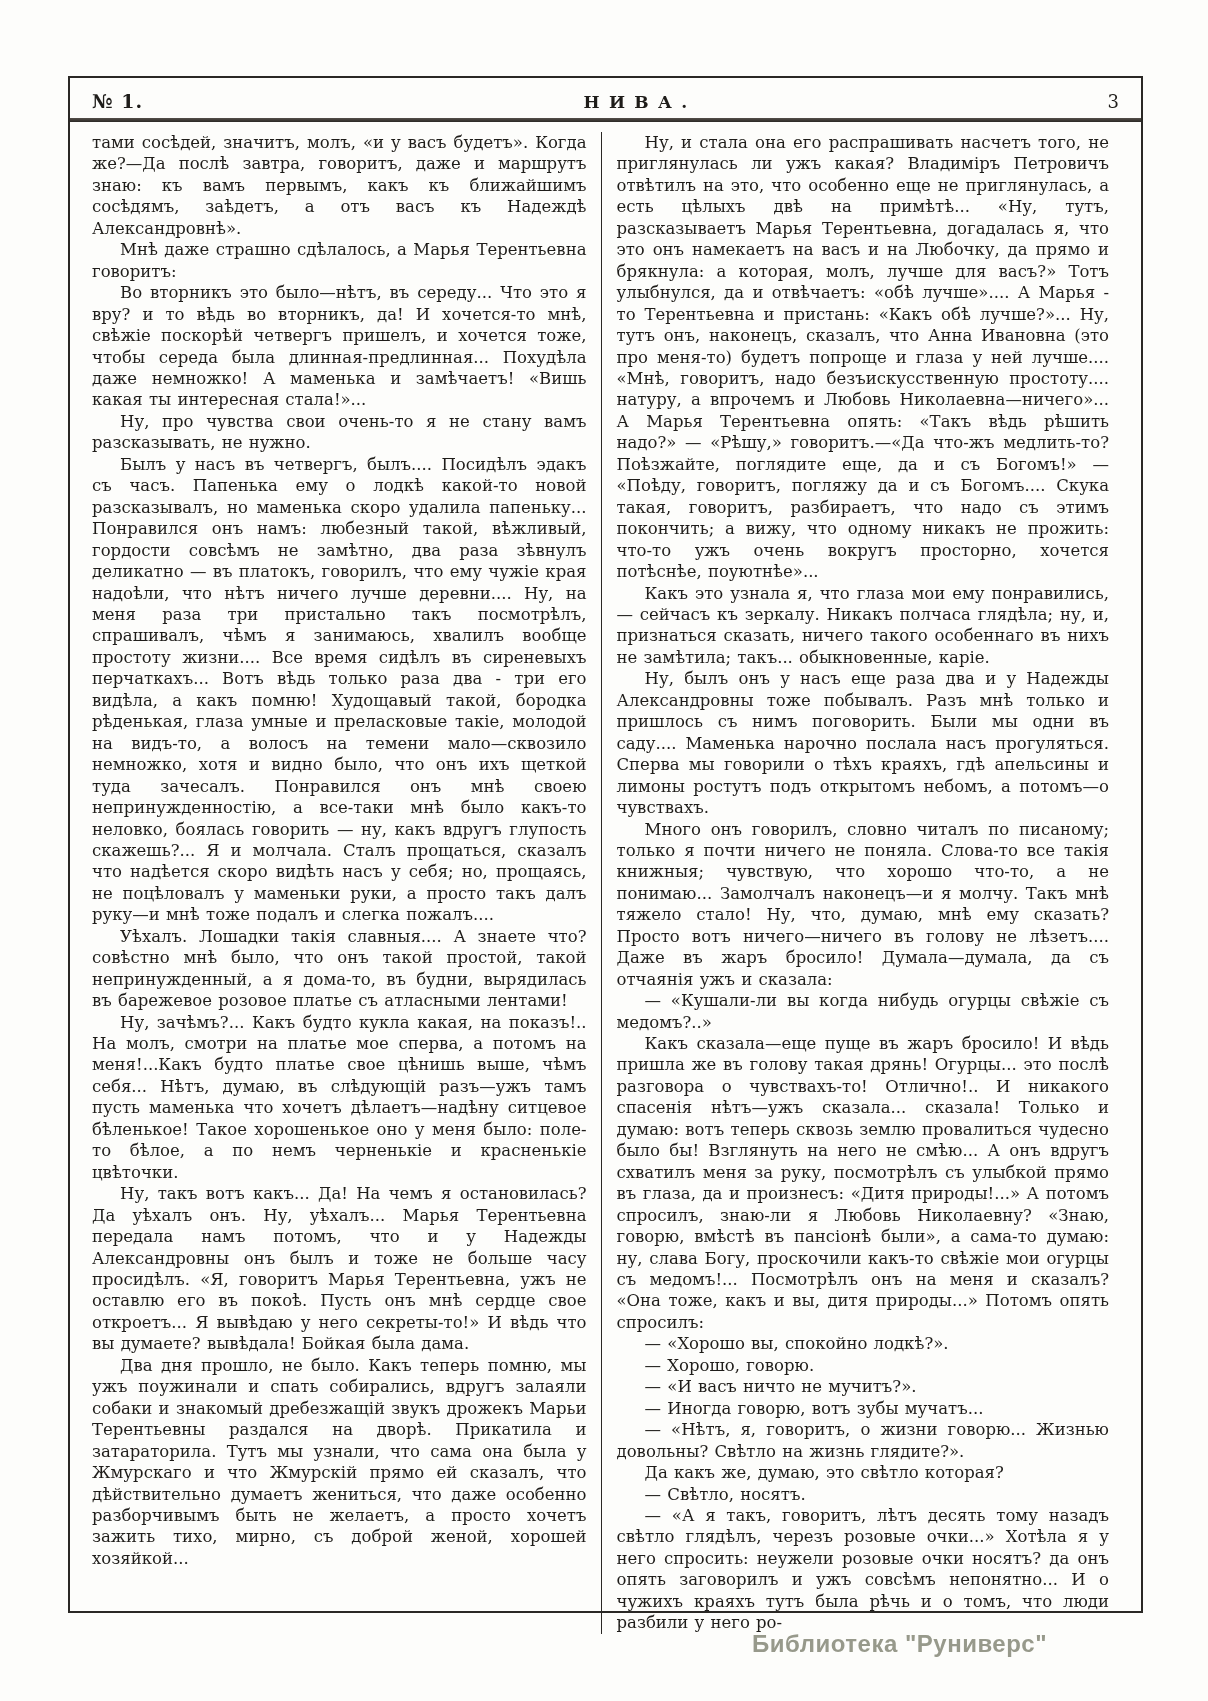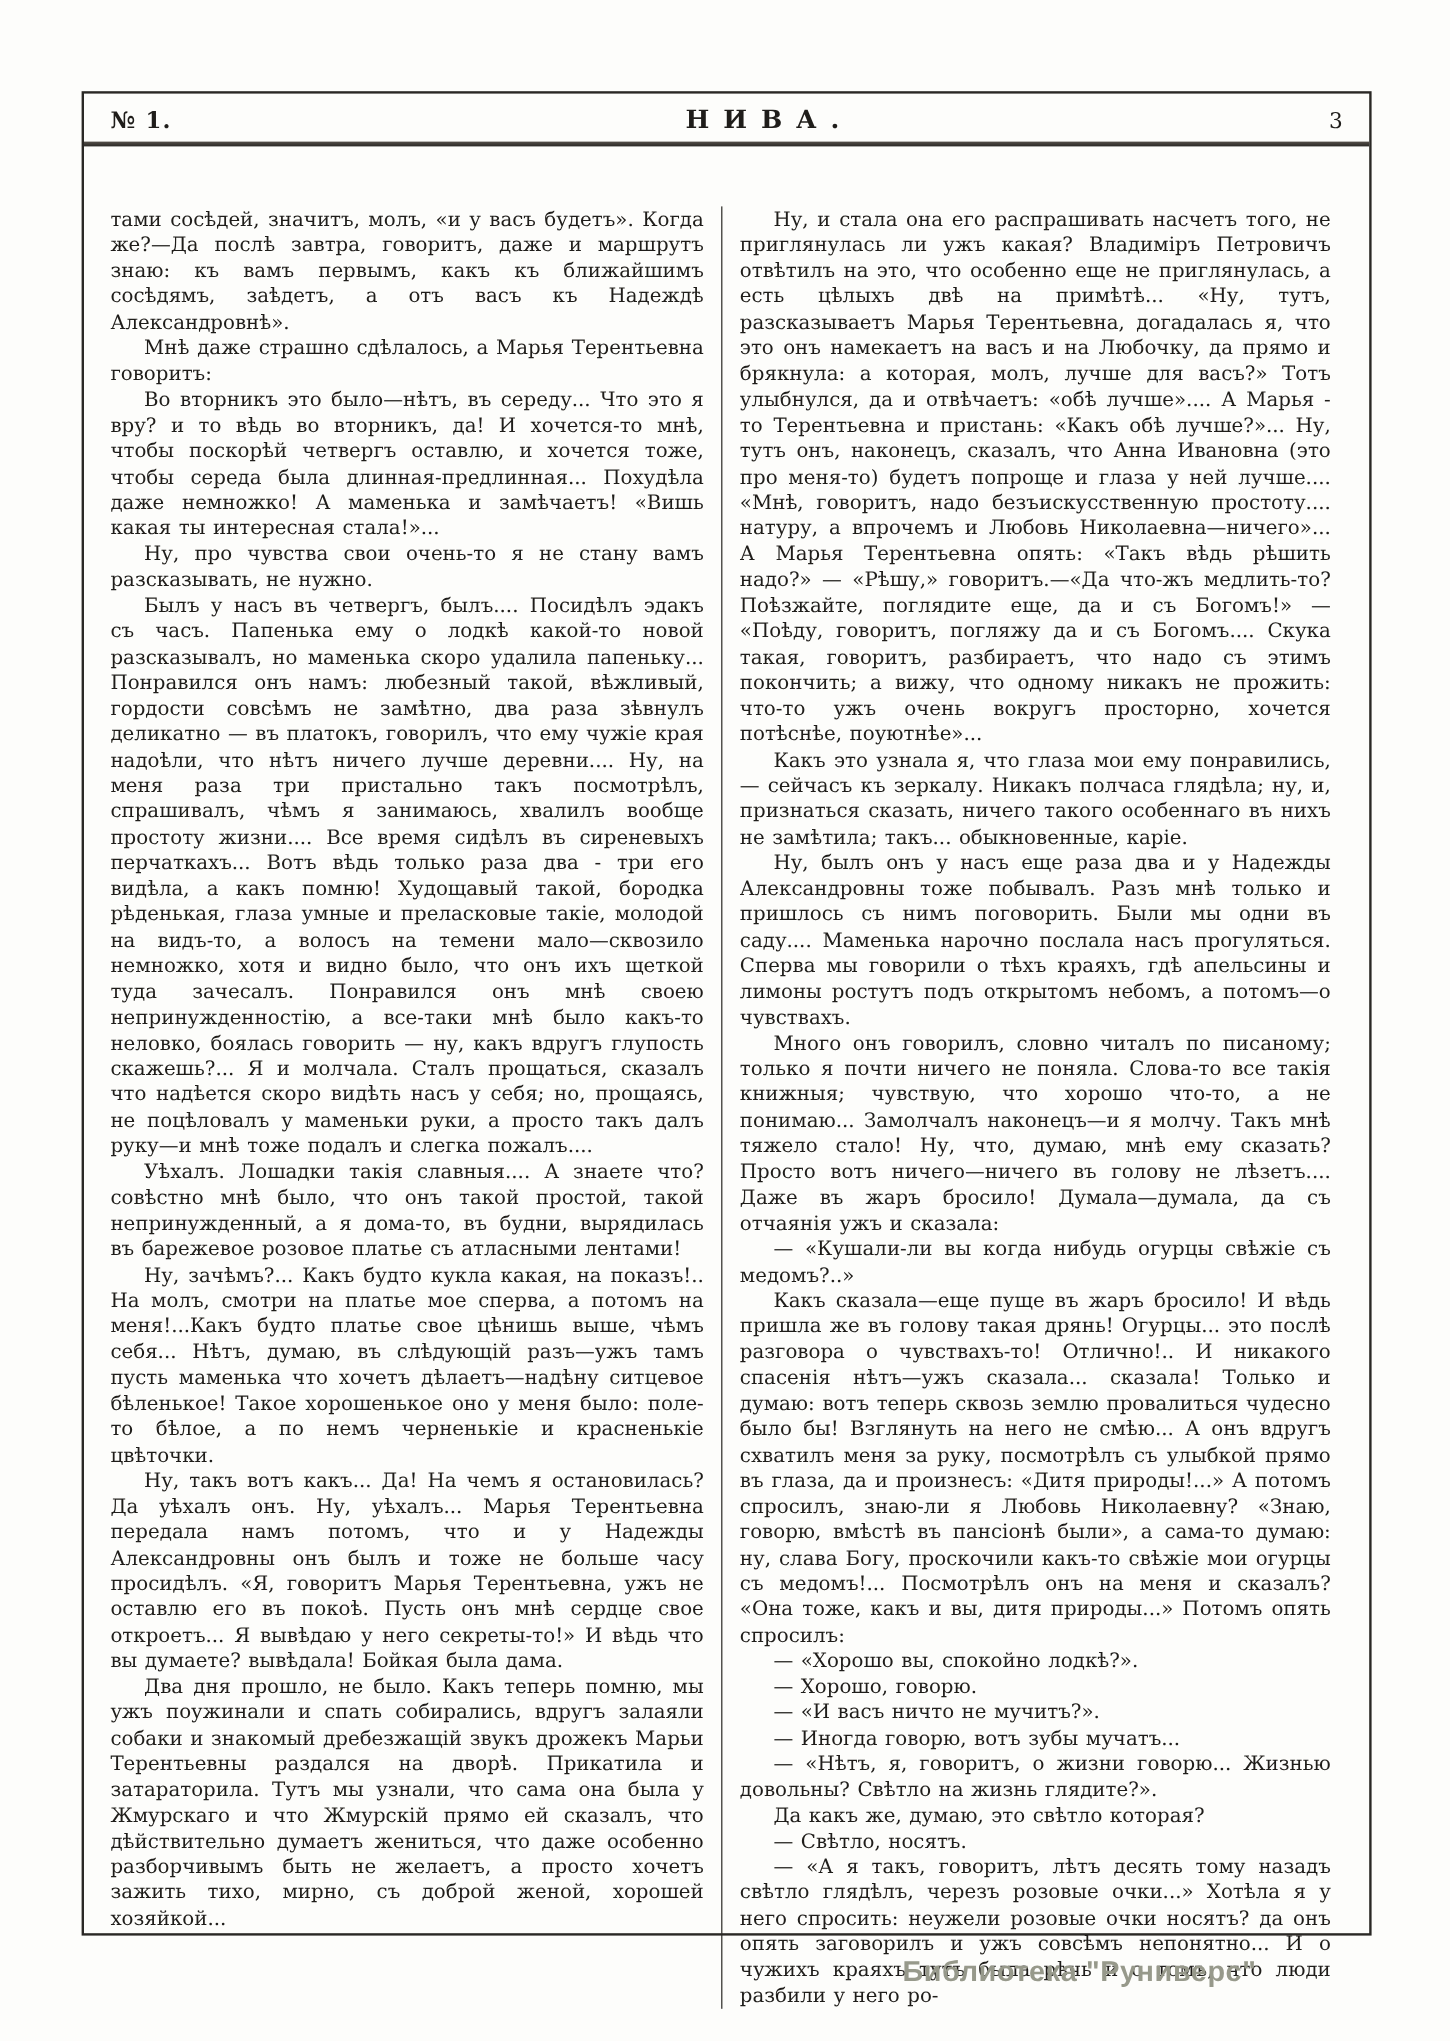--- a/index.html
+++ b/index.html
@@ -32,41 +32,40 @@
     height: 38px;
     padding: 0 22px 4px 22px;
     box-sizing: border-box;
   }
   .issue-number {
     font-size: 19px;
     font-weight: bold;
     letter-spacing: 1px;
   }
   .magazine-title {
-    font-size: 21px;
+    font-size: 17px;
     font-weight: bold;
     letter-spacing: 0.55em;
     text-indent: 0.55em; 
     transform: translateX(10px);
     text-align: center;
   }
   .page-number {
     font-size: 18px;
   }
   .header-rule {
     height: 4px;
     margin: 2px 0 0 0;
     background: linear-gradient(#55504a, #2a2825);
     border: 0;
   }
   .text-columns {
     display: flex;
     padding: 10px 32px 0 22px;
     box-sizing: border-box;
-    margin-top: 40px;
   }
   .column {
     width: 50%;
     box-sizing: border-box;
     text-align: justify;
     font-size: 16.5px;
     line-height: 21.45px;
   }
   .column.left  { padding-right: 14px; }
   .column.right { padding-left: 15px; border-left: 1.5px solid #2a2825; }
@@ -94,21 +93,21 @@
   <div class="page-header">
     <span class="issue-number">№ 1.</span>
     <span class="magazine-title">НИВА.</span>
     <span class="page-number">3</span>
   </div>
   <div class="header-rule"></div>
   <div class="text-columns">
     <div class="column left">
         <p class="para no-indent">тами сосѣдей, значитъ, молъ, «и у васъ будетъ». Когда же?—Да послѣ завтра, говоритъ, даже и маршрутъ знаю: къ вамъ первымъ, какъ къ ближайшимъ сосѣдямъ, заѣдетъ, а отъ васъ къ Надеждѣ Александровнѣ».</p>
         <p class="para">Мнѣ даже страшно сдѣлалось, а Марья Терентьевна говоритъ:</p>
-        <p class="para">Во вторникъ это было—нѣтъ, въ середу... Что это я вру? и то вѣдь во вторникъ, да! И хочется-то мнѣ, чтобы поскорѣй четвергъ оставлю, и хочется тоже, чтобы середа была длинная-предлинная... Похудѣла даже немножко! А маменька и замѣчаетъ! «Вишь какая ты интересная стала!»...</p>
+        <p class="para">Во вторникъ это было—нѣтъ, въ середу... Что это я вру? и то вѣдь во вторникъ, да! И хочется-то мнѣ, свѣжіе поскорѣй четвергъ пришелъ, и хочется тоже, чтобы середа была длинная-предлинная... Похудѣла даже немножко! А маменька и замѣчаетъ! «Вишь какая ты интересная стала!»...</p>
         <p class="para">Ну, про чувства свои очень-то я не стану вамъ разсказывать, не нужно.</p>
         <p class="para">Былъ у насъ въ четвергъ, былъ.... Посидѣлъ эдакъ съ часъ. Папенька ему о лодкѣ какой-то новой разсказывалъ, но маменька скоро удалила папеньку... Понравился онъ намъ: любезный такой, вѣжливый, гордости совсѣмъ не замѣтно, два раза зѣвнулъ деликатно — въ платокъ, говорилъ, что ему чужіе края надоѣли, что нѣтъ ничего лучше деревни.... Ну, на меня раза три пристально такъ посмотрѣлъ, спрашивалъ, чѣмъ я занимаюсь, хвалилъ вообще простоту жизни.... Все время сидѣлъ въ сиреневыхъ перчаткахъ... Вотъ вѣдь только раза два - три его видѣла, а какъ помню! Худощавый такой, бородка рѣденькая, глаза умные и преласковые такіе, молодой на видъ-то, а волосъ на темени мало—сквозило немножко, хотя и видно было, что онъ ихъ щеткой туда зачесалъ. Понравился онъ мнѣ своею непринужденностію, а все-таки мнѣ было какъ-то неловко, боялась говорить — ну, какъ вдругъ глупость скажешь?... Я и молчала. Сталъ прощаться, сказалъ что надѣется скоро видѣть насъ у себя; но, прощаясь, не поцѣловалъ у маменьки руки, а просто такъ далъ руку—и мнѣ тоже подалъ и слегка пожалъ....</p>
         <p class="para">Уѣхалъ. Лошадки такія славныя.... А знаете что? совѣстно мнѣ было, что онъ такой простой, такой непринужденный, а я дома-то, въ будни, вырядилась въ барежевое розовое платье съ атласными лентами!</p>
         <p class="para">Ну, зачѣмъ?... Какъ будто кукла какая, на показъ!.. На молъ, смотри на платье мое сперва, а потомъ на меня!...Какъ будто платье свое цѣнишь выше, чѣмъ себя... Нѣтъ, думаю, въ слѣдующій разъ—ужъ тамъ пусть маменька что хочетъ дѣлаетъ—надѣну ситцевое бѣленькое! Такое хорошенькое оно у меня было: поле-то бѣлое, а по немъ черненькіе и красненькіе цвѣточки.</p>
         <p class="para">Ну, такъ вотъ какъ... Да! На чемъ я остановилась? Да уѣхалъ онъ. Ну, уѣхалъ... Марья Терентьевна передала намъ потомъ, что и у Надежды Александровны онъ былъ и тоже не больше часу просидѣлъ. «Я, говоритъ Марья Терентьевна, ужъ не оставлю его въ покоѣ. Пусть онъ мнѣ сердце свое откроетъ... Я вывѣдаю у него секреты-то!» И вѣдь что вы думаете? вывѣдала! Бойкая была дама.</p>
         <p class="para">Два дня прошло, не было. Какъ теперь помню, мы ужъ поужинали и спать собирались, вдругъ залаяли собаки и знакомый дребезжащій звукъ дрожекъ Марьи Терентьевны раздался на дворѣ. Прикатила и затараторила. Тутъ мы узнали, что сама она была у Жмурскаго и что Жмурскій прямо ей сказалъ, что дѣйствительно думаетъ жениться, что даже особенно разборчивымъ быть не желаетъ, а просто хочетъ зажить тихо, мирно, съ доброй женой, хорошей хозяйкой...</p>
       </div>
     <div class="column right">
         <p class="para">Ну, и стала она его распрашивать насчетъ того, не приглянулась ли ужъ какая? Владимiръ Петровичъ отвѣтилъ на это, что особенно еще не приглянулась, а есть цѣлыхъ двѣ на примѣтѣ... «Ну, тутъ, разсказываетъ Марья Терентьевна, догадалась я, что это онъ намекаетъ на васъ и на Любочку, да прямо и брякнула: а которая, молъ, лучше для васъ?» Тотъ улыбнулся, да и отвѣчаетъ: «обѣ лучше».... А Марья - то Терентьевна и пристань: «Какъ обѣ лучше?»... Ну, тутъ онъ, наконецъ, сказалъ, что Анна Ивановна (это про меня-то) будетъ попроще и глаза у ней лучше.... «Мнѣ, говоритъ, надо безъискусственную простоту.... натуру, а впрочемъ и Любовь Николаевна—ничего»... А Марья Терентьевна опять: «Такъ вѣдь рѣшить надо?» — «Рѣшу,» говоритъ.—«Да что-жъ медлить-то? Поѣзжайте, поглядите еще, да и съ Богомъ!» — «Поѣду, говоритъ, погляжу да и съ Богомъ.... Скука такая, говоритъ, разбираетъ, что надо съ этимъ покончить; а вижу, что одному никакъ не прожить: что-то ужъ очень вокругъ просторно, хочется потѣснѣе, поуютнѣе»...</p>
         <p class="para">Какъ это узнала я, что глаза мои ему понравились,— сейчасъ къ зеркалу. Никакъ полчаса глядѣла; ну, и, признаться сказать, ничего такого особеннаго въ нихъ не замѣтила; такъ... обыкновенные, каріе.</p>

